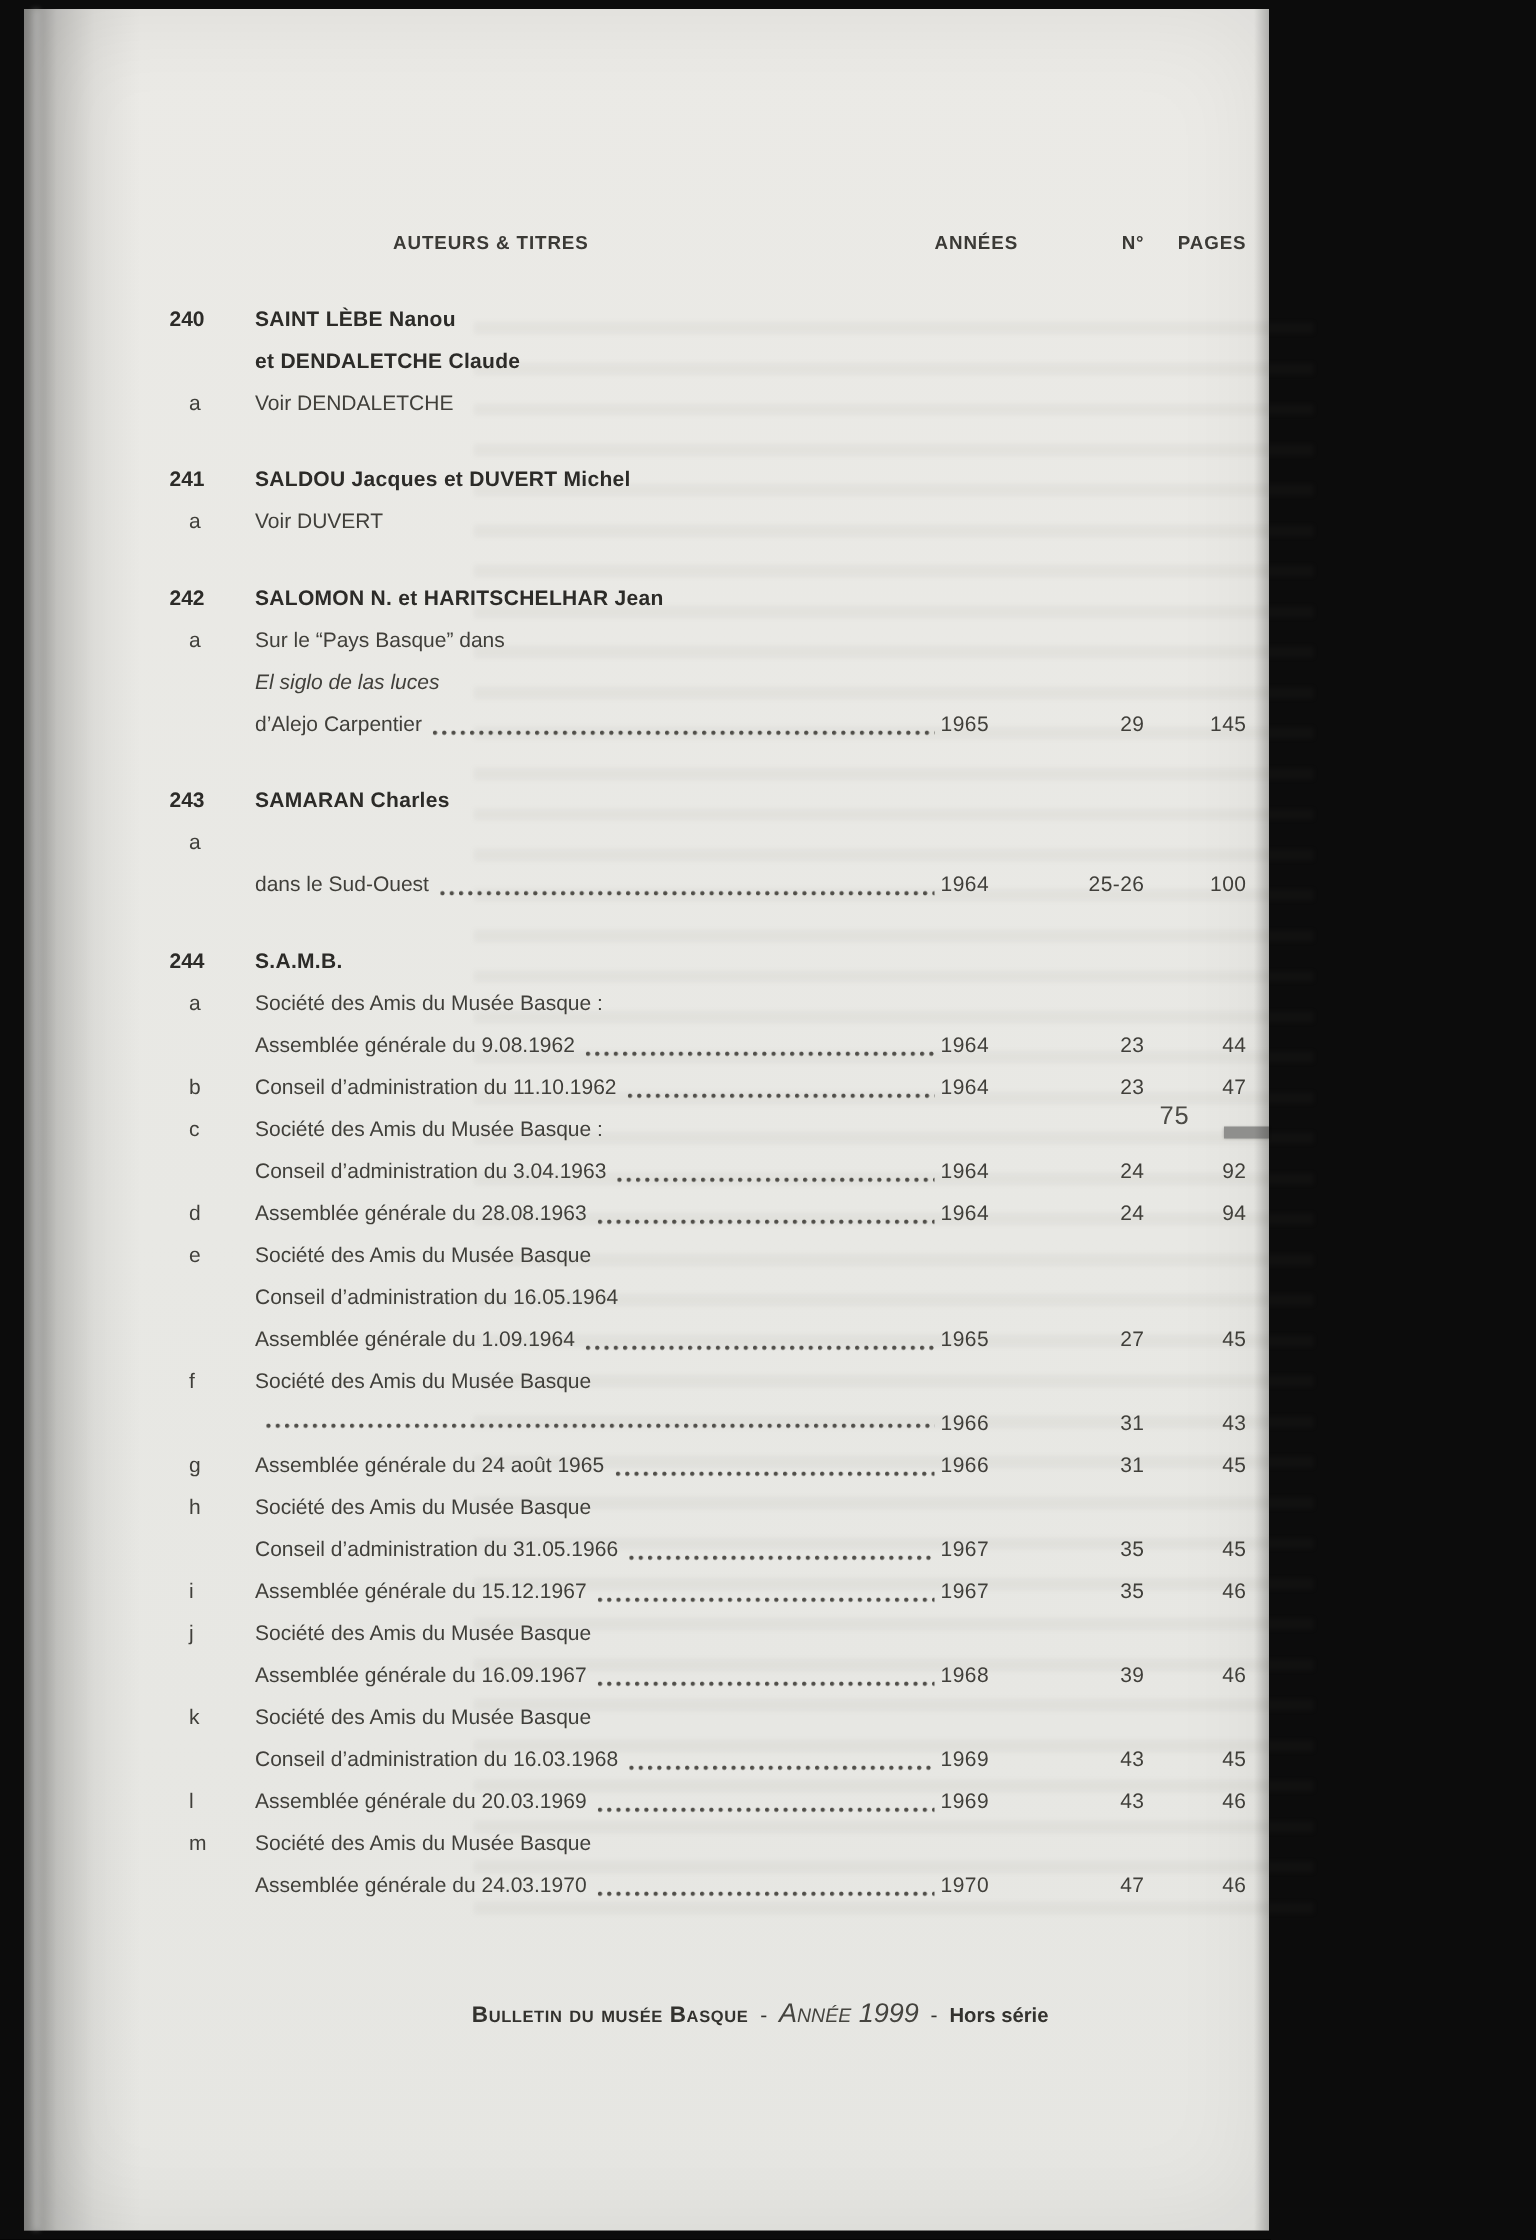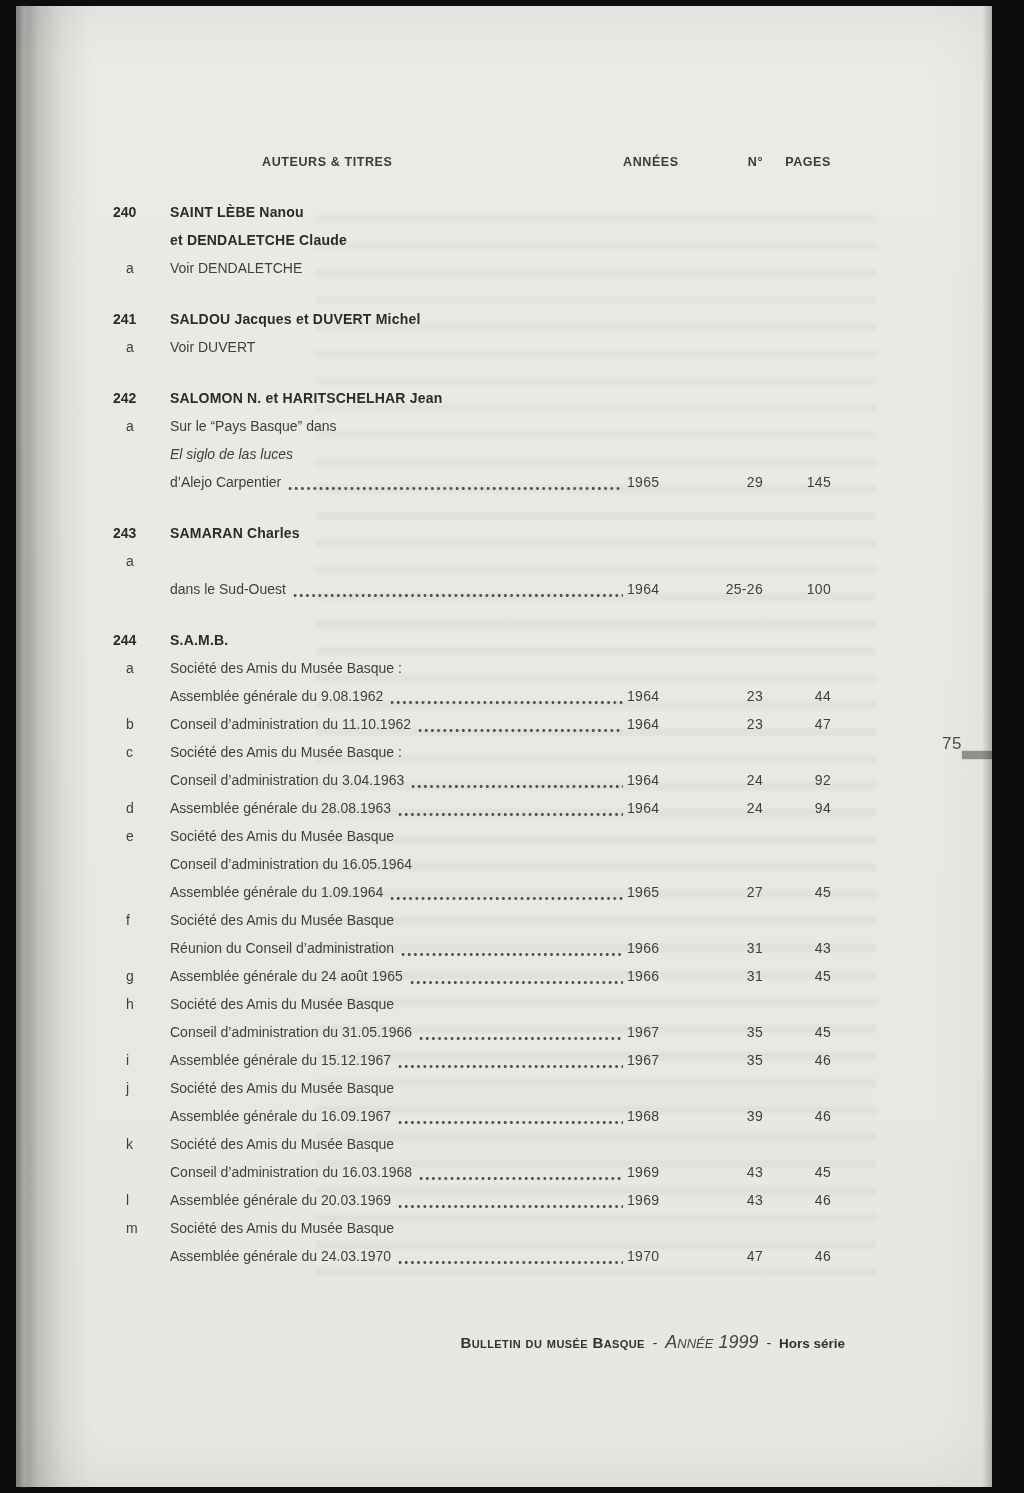--- a/index.html
+++ b/index.html
@@ -2,21 +2,21 @@
 <html><head>
 <meta charset="utf-8">
 <style>
   * { margin:0; padding:0; box-sizing:border-box; }
   html,body { background:#000; }
   body { font-family:"Liberation Sans","DejaVu Sans",sans-serif; }
 
   .canvas { position:relative; width:1024px; height:1493px; background:#0c0c0c; overflow:hidden; }
 
   .page {
-    position:absolute; left:16px; top:6px; width:976px; height:1481px;
+    position:absolute; left:16px; top:6px; width:830px; height:1481px;
     background:linear-gradient(180deg,#ebeae6 0%,#e8e8e4 55%,#e6e6e2 100%);
     box-shadow:inset 0 0 70px rgba(0,0,0,0.07);
   }
   .page::before { 
     content:""; position:absolute; left:0; top:0; bottom:0; width:78px;
     background:linear-gradient(90deg, rgba(0,0,0,0.42) 0%, rgba(0,0,0,0.16) 28%, rgba(0,0,0,0.05) 60%, rgba(0,0,0,0) 100%);
     pointer-events:none;
   }
   .page::after { 
     content:""; position:absolute; right:0; top:0; bottom:0; width:10px;
@@ -59,21 +59,21 @@
   }
   .cyear { letter-spacing:0.3px; }
   .cno, .cpages { text-align:right; letter-spacing:0.3px; }
 
   .footer { position:absolute; top:1326px; right:147px; font-size:14px; color:#33322e; white-space:nowrap; line-height:20px; }
   .f-title { font-variant:small-caps; font-weight:bold; font-size:15px; letter-spacing:0.4px;text-align:right; }
   .f-sep { margin:0 4px; }
   .f-year { font-style:italic; font-variant:small-caps; font-size:18px; color:#45443f; }
   .f-series { font-weight:bold; font-size:13.5px; }
 
-  .pagenum { position:absolute; top:728px; right:30px; font-size:17px; color:#4c4b46; letter-spacing:0.5px; }
+  .pagenum { position:absolute; top:728px; right:53px; font-size:17px; color:#4c4b46; letter-spacing:0.5px; }
   .pagemarker { position:absolute; top:745px; right:0; width:30px; height:8px; background:#8f8f8d; box-shadow:0 0 2px rgba(0,0,0,0.25); }
 </style>
 </head>
 <body>
 
 <div class="canvas">
   <div class="page">
     <div class="spine-highlight"></div>
     <div class="ghost"></div>
 
@@ -291,21 +291,20 @@
               <span class="ctext">
                 <span class="t">Société des Amis du Musée Basque</span>
               </span>
               <span class="cyear"></span>
               <span class="cno"></span>
               <span class="cpages"></span>
             </div>
             <div class="row">
               <span class="cletter"></span>
               <span class="ctext">
-                <span class="t">Réunion du Conseil d’administration</span>
                 <span class="dots"></span>
               </span>
               <span class="cyear">1966</span>
               <span class="cno">31</span>
               <span class="cpages">43</span>
             </div>
             <div class="row">
               <span class="cletter">g</span>
               <span class="ctext">
                 <span class="t">Assemblée générale du 24 août 1965</span>

